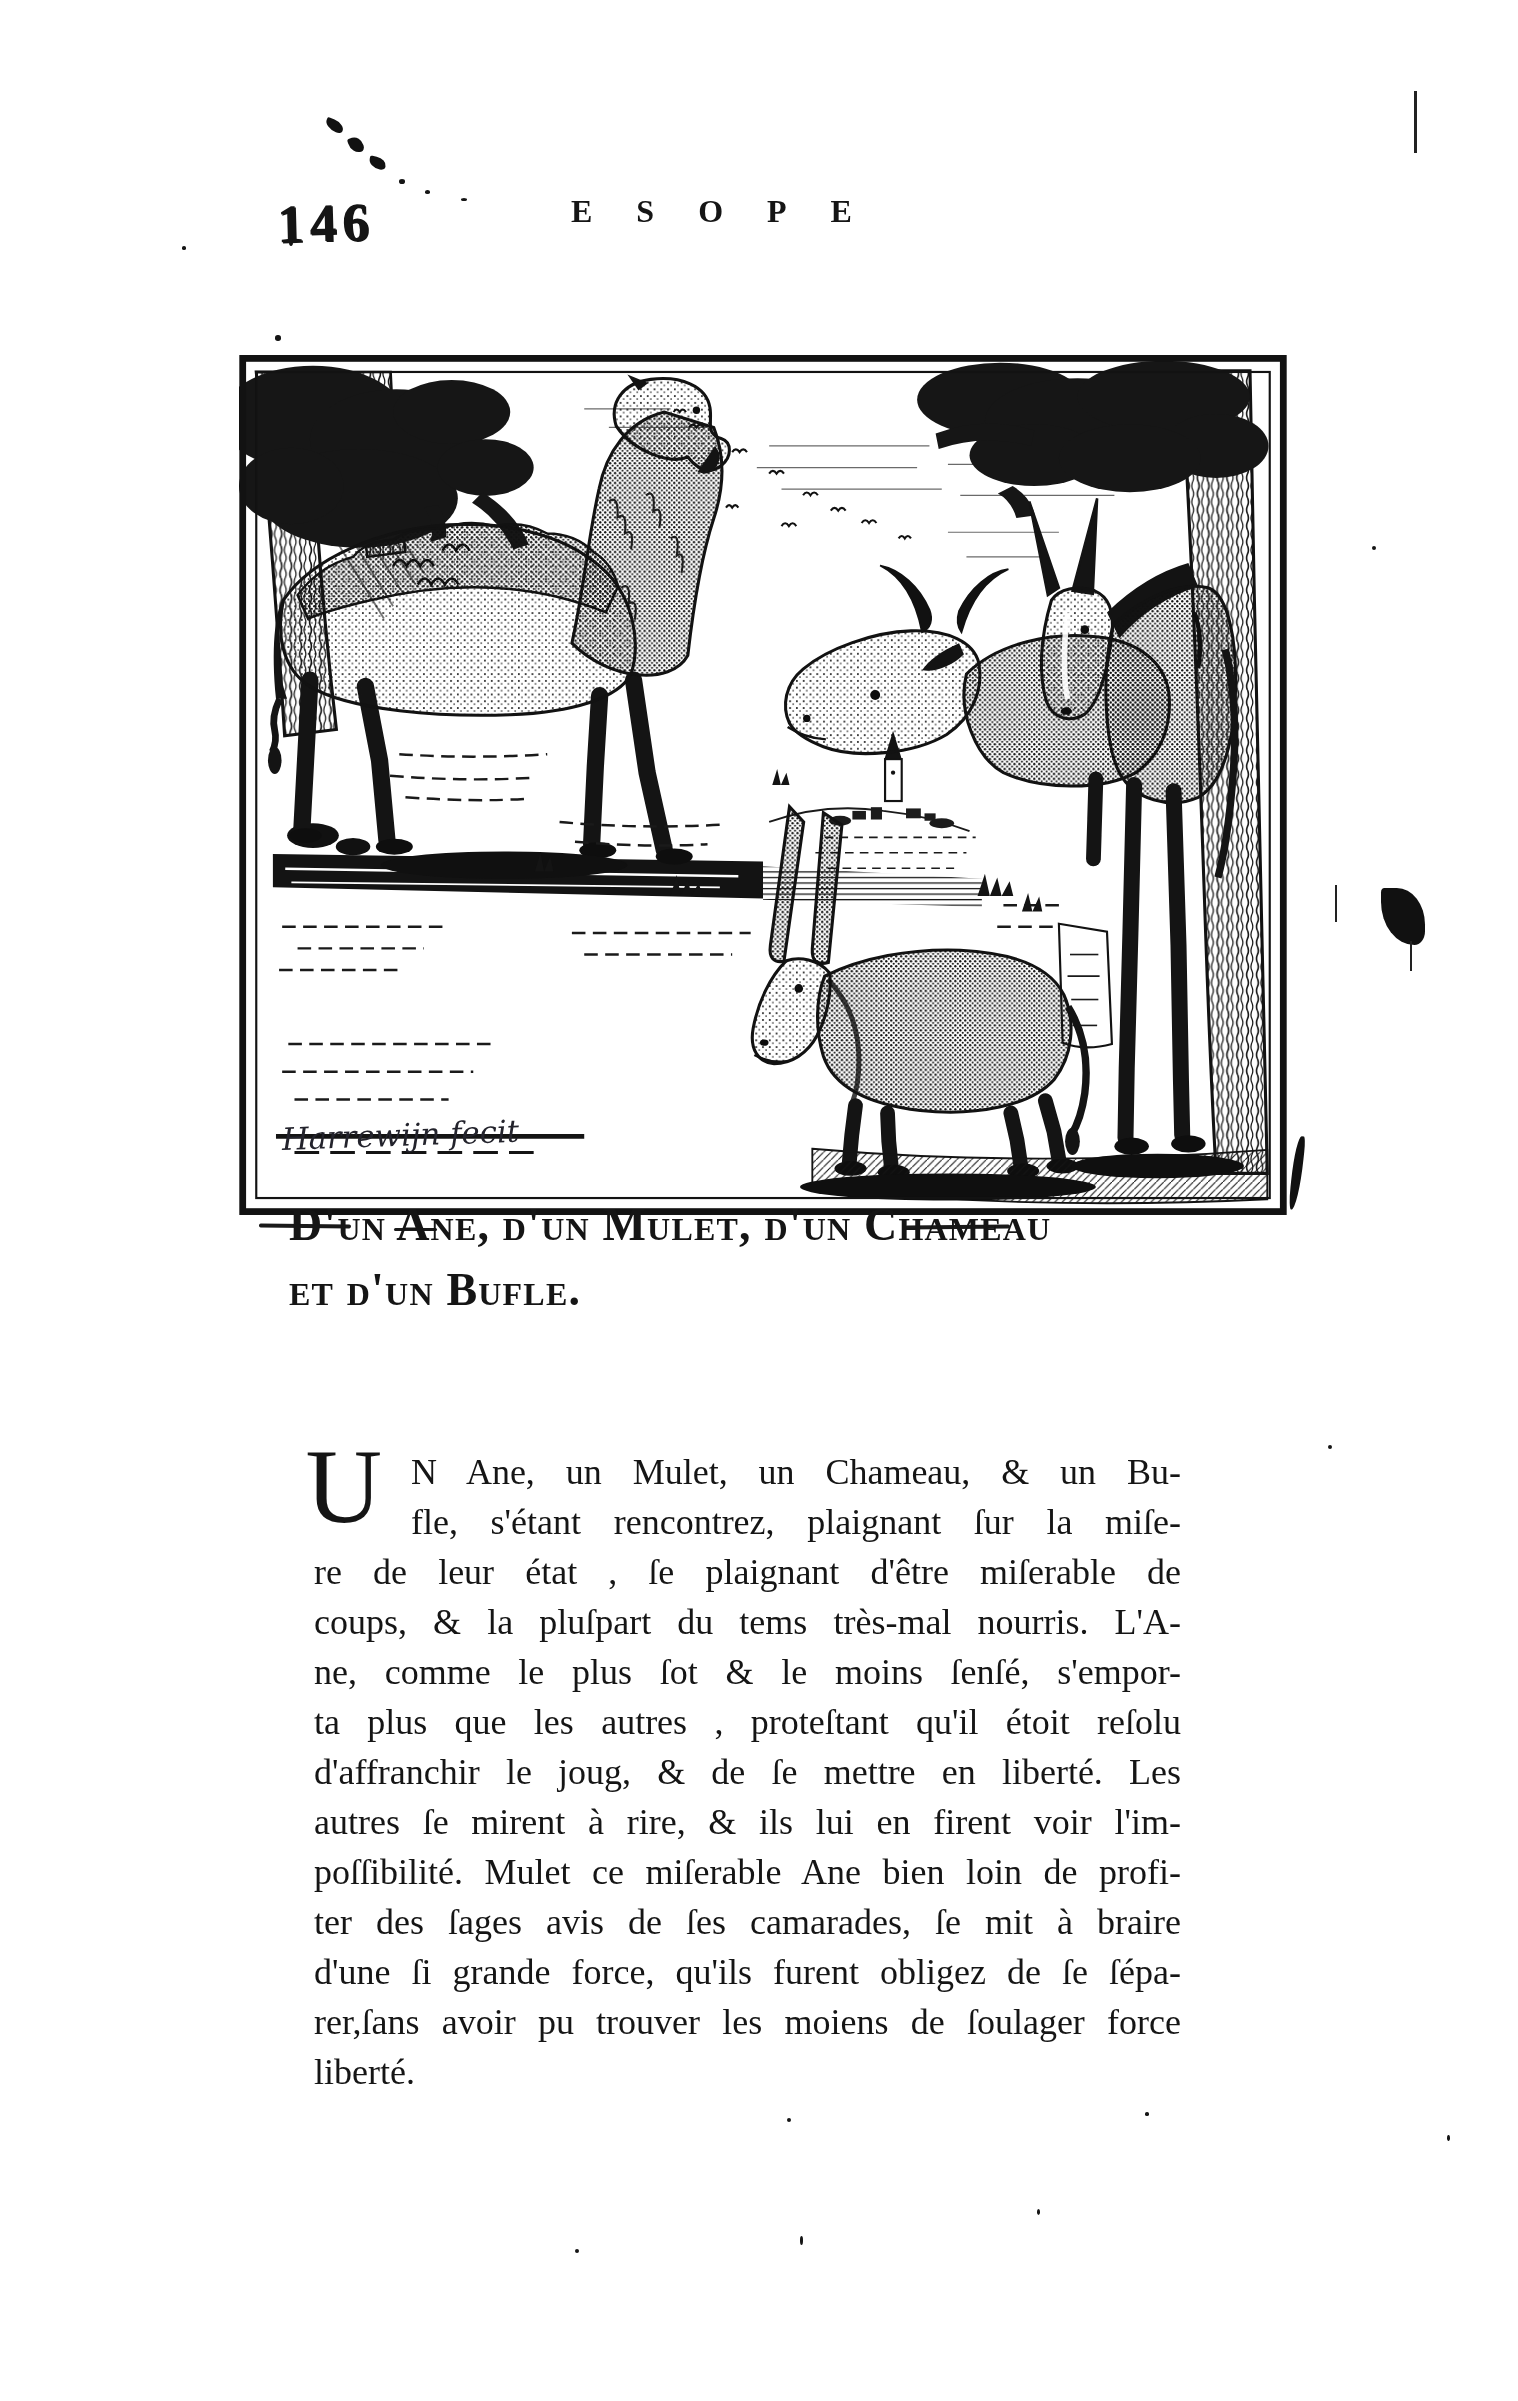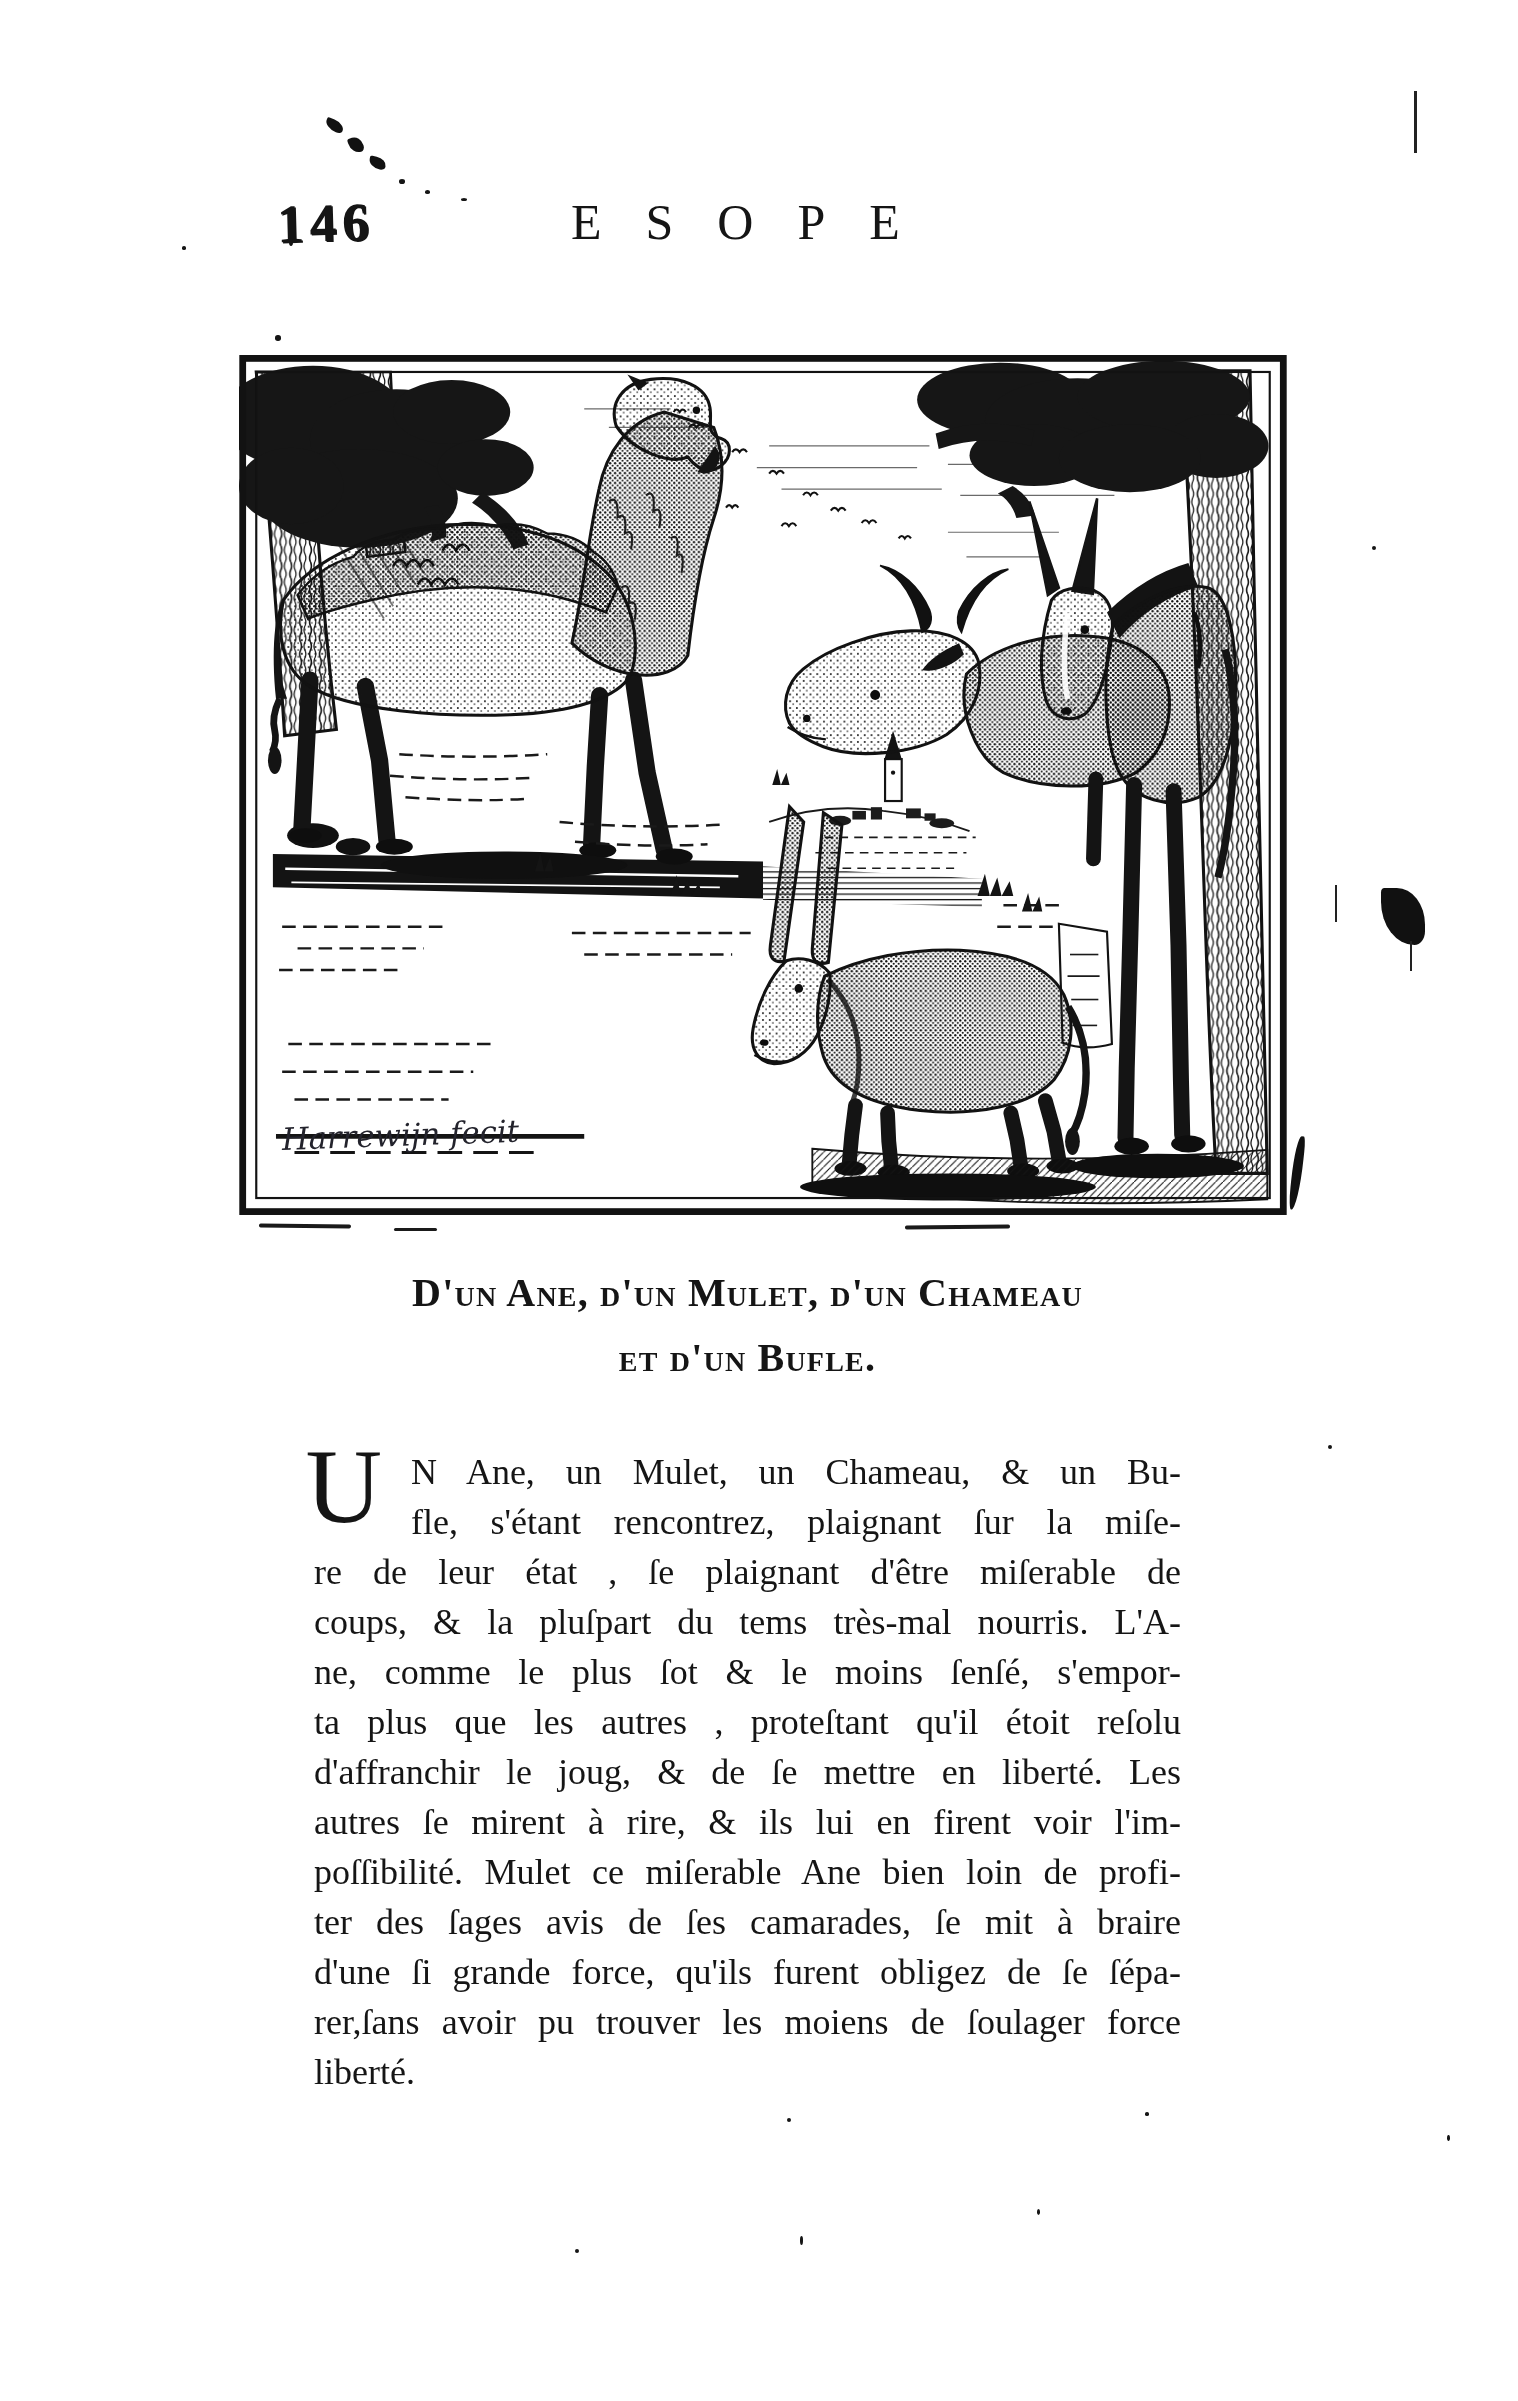--- a/index.html
+++ b/index.html
@@ -9,28 +9,28 @@
     font-family:"Liberation Serif","DejaVu Serif",serif;
   }
   .page{position:absolute;inset:0;}
   .pagenum{
     position:absolute;left:277px;top:192px;
     font-size:54px;font-weight:bold;letter-spacing:5.5px;
     transform:rotate(-1.5deg);text-shadow:1.2px 1.2px 0 #151515;
   }
   .runhead{
     position:absolute;left:571px;top:193px;
-    font-size:50px;font-weight:normal;letter-spacing:44px;
+    font-size:32px;font-weight:bold;letter-spacing:44px;
   }
   .engraving{position:absolute;left:239px;top:352px;width:1048px;height:866px;}
   .engraving svg{width:100%;height:100%;display:block;}
   .fable-title{
-    position:absolute;left:289px;top:1260px;width:917px;
-    text-align:center;font-variant:small-caps;font-weight:bold;
-    font-size:40px;line-height:65px;letter-spacing:1.2px;
+    position:absolute;left:289px;top:1192px;width:917px;
+    font-variant:small-caps;font-weight:bold;
+    font-size:46px;line-height:65px;letter-spacing:1.2px;
   }
   .bodytext{
     position:absolute;left:314px;top:1447px;width:867px;
     font-size:36px;line-height:50px;
   }
   .line{text-align:justify;text-align-last:justify;height:50px;overflow:visible;}
   .line.indent{margin-left:97px;}
   .line.last{text-align-last:left;}
   .dropcap{
     position:absolute;left:-8.6px;top:-13.5px;

